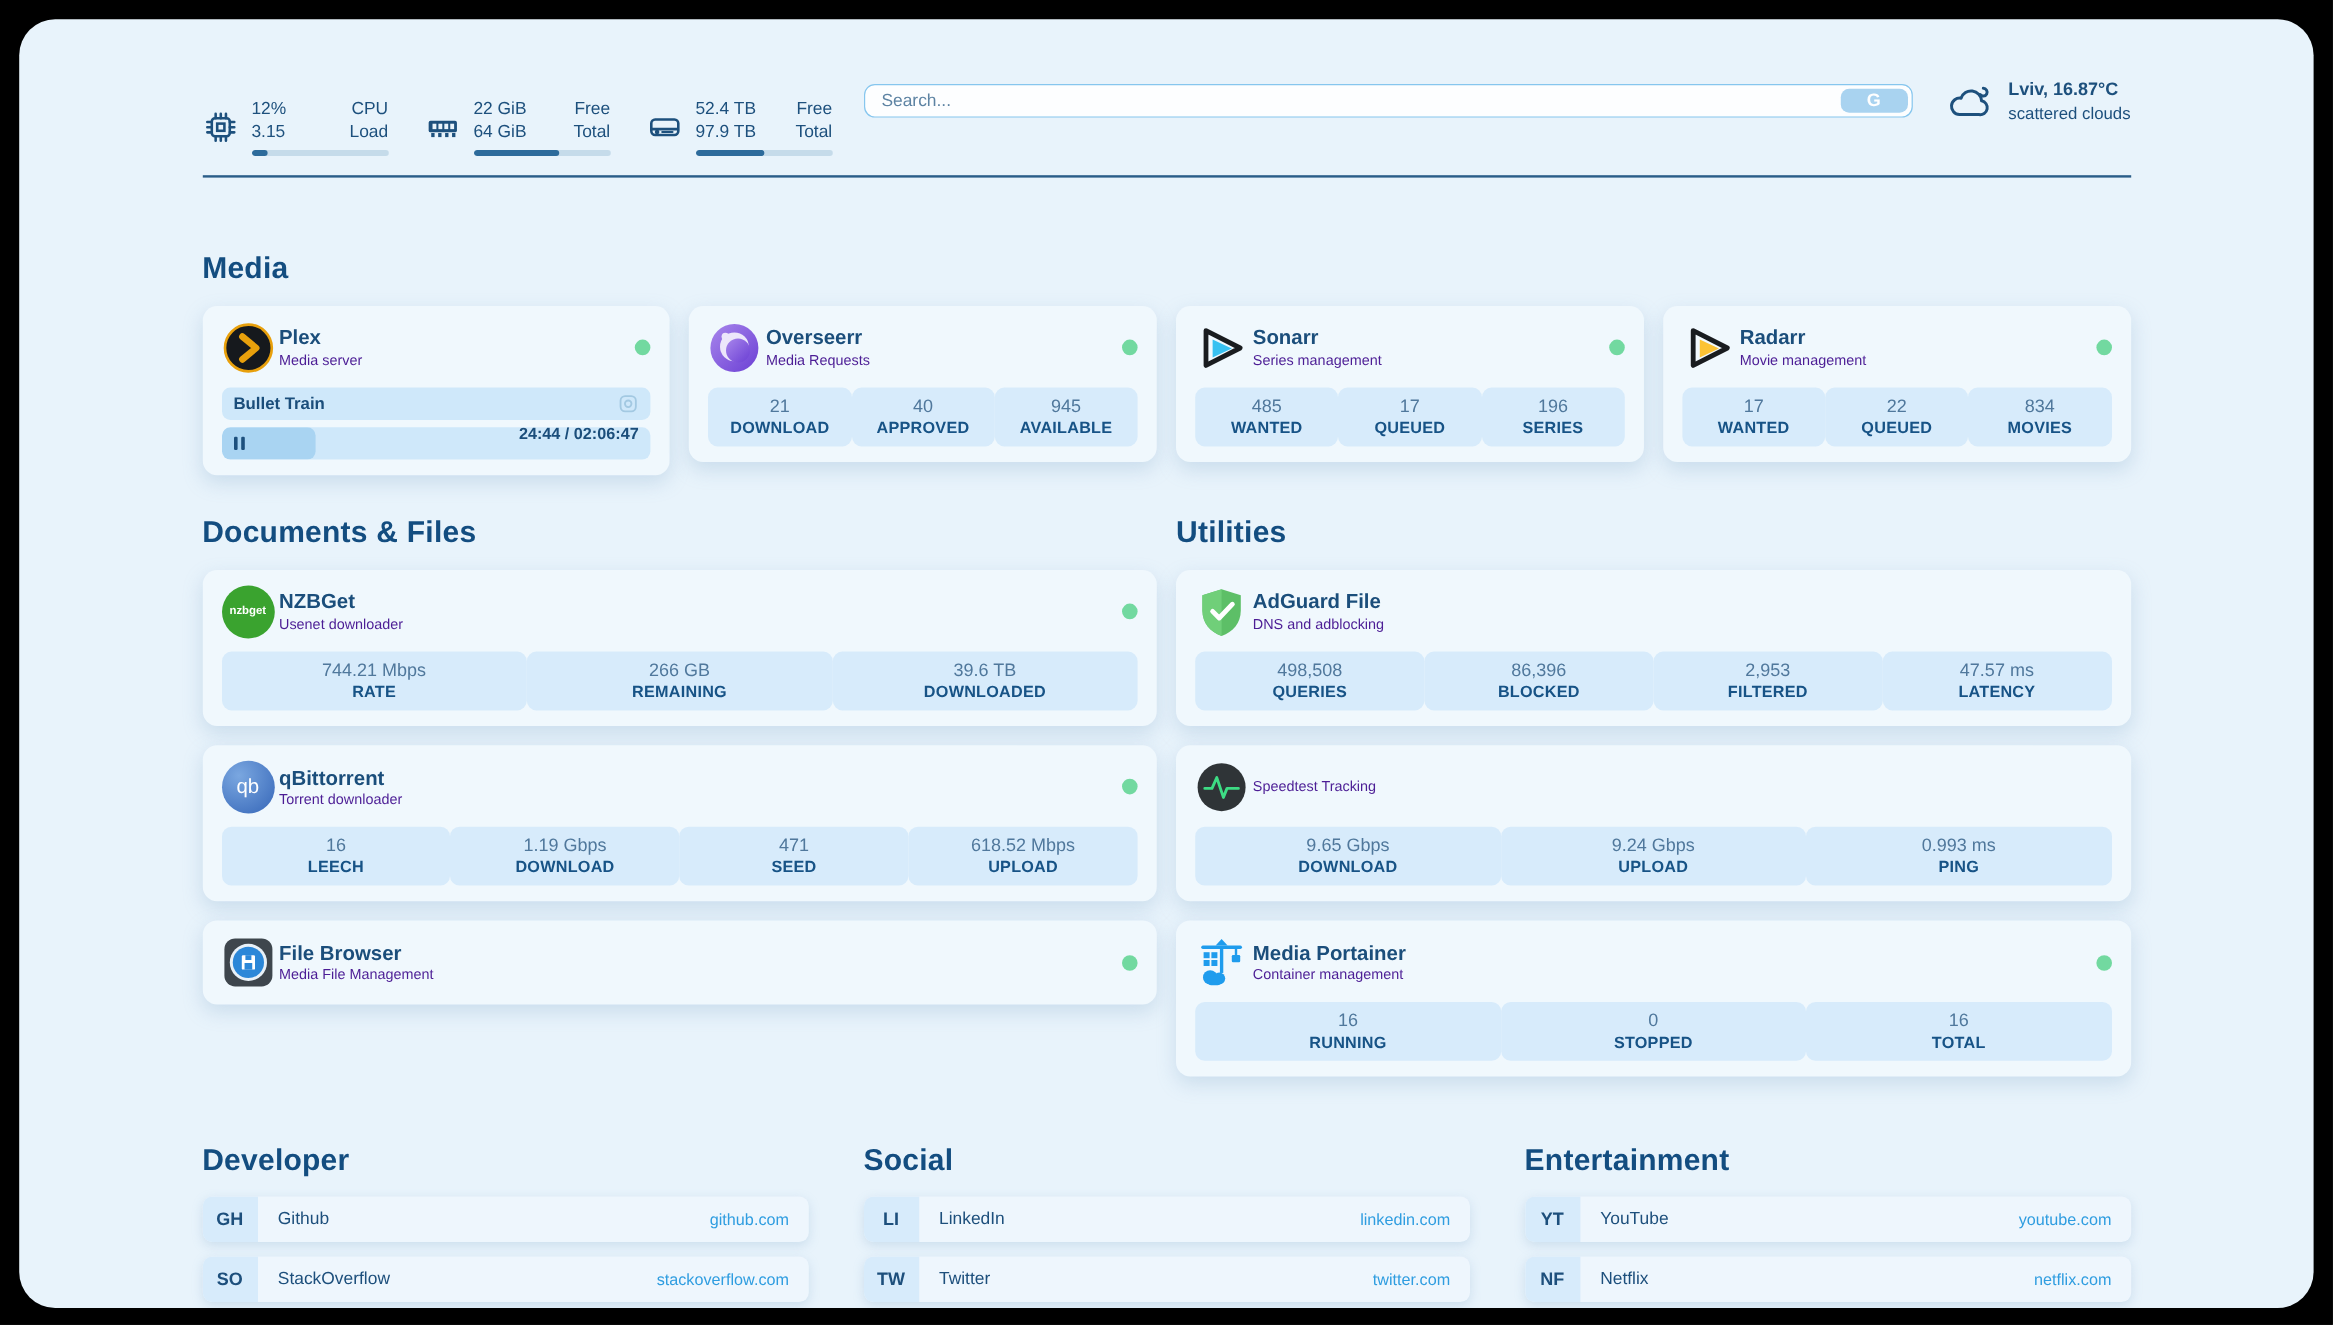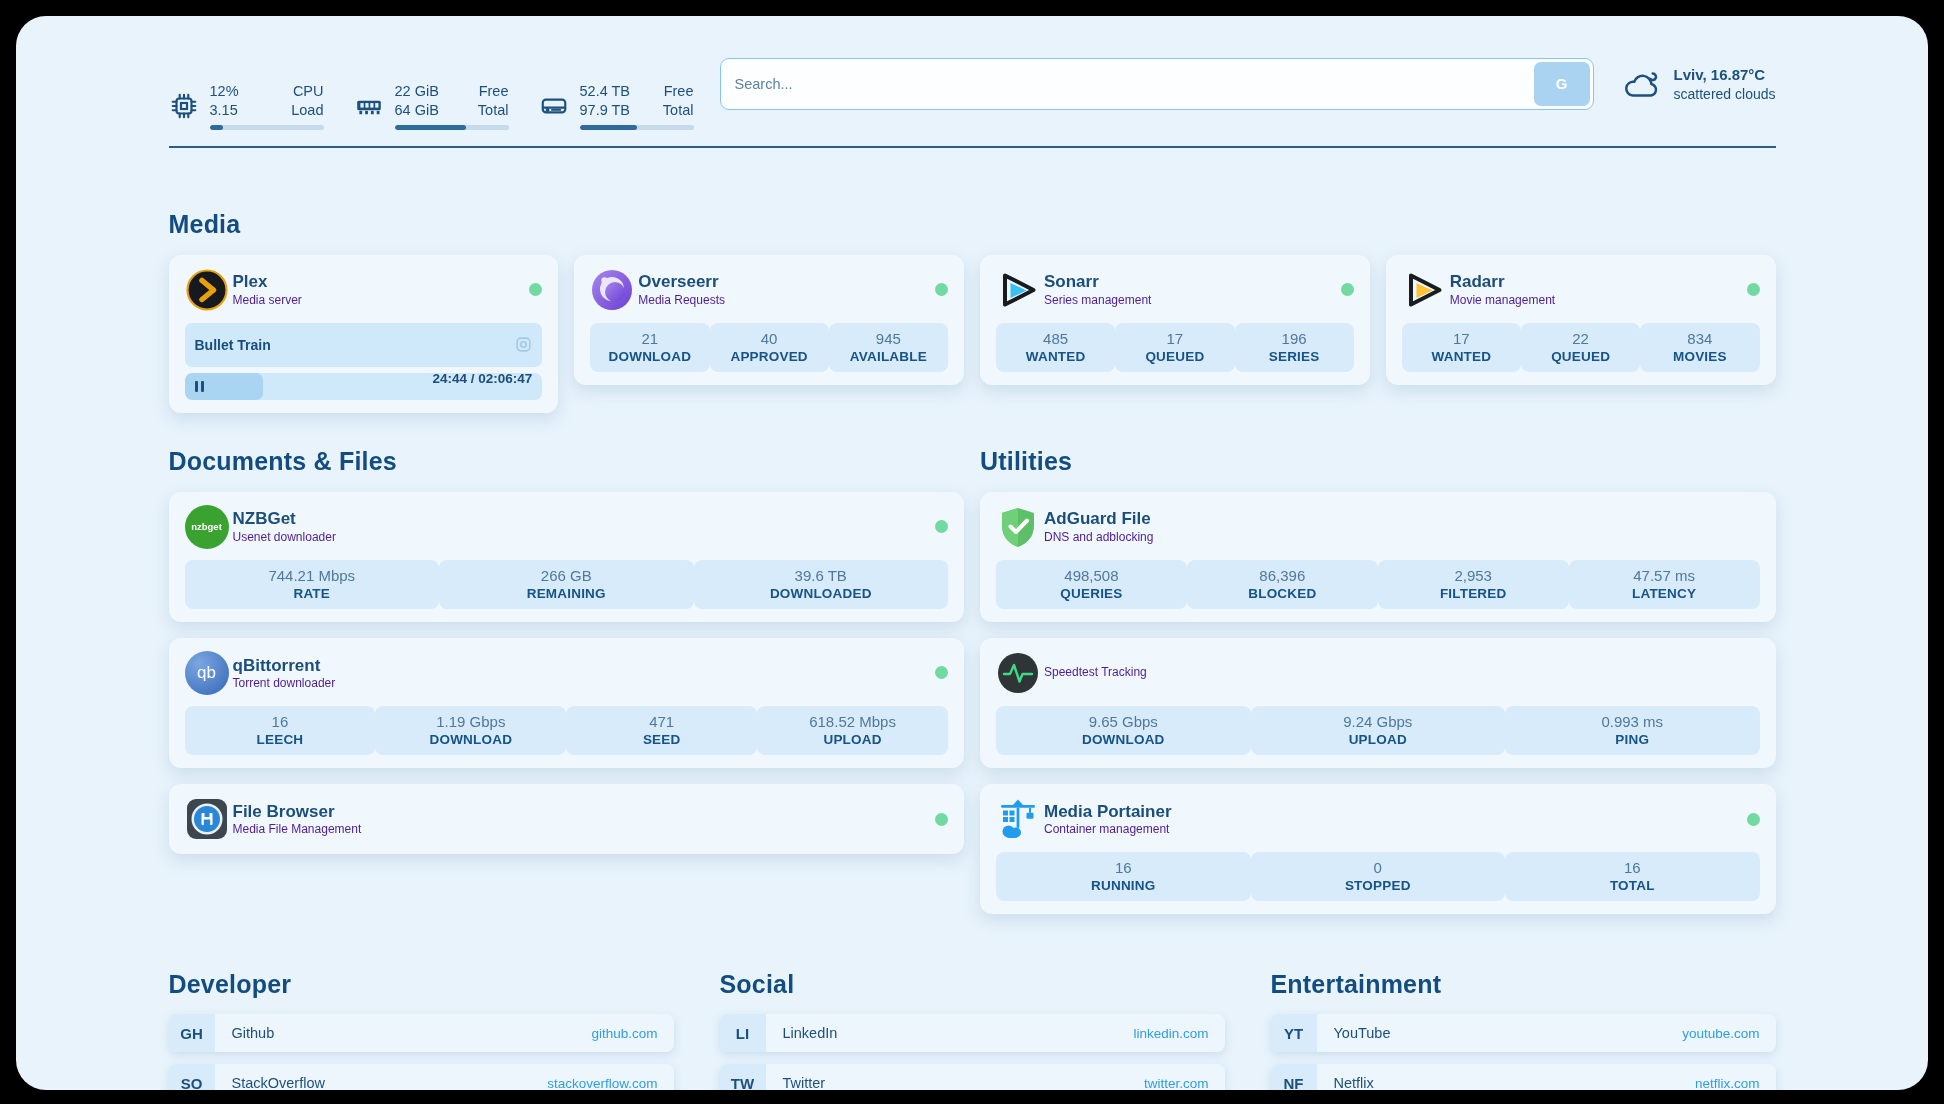--- a/index.html
+++ b/index.html
@@ -11,21 +11,21 @@
   .topbar { display:flex; align-items:center; gap:26px; }
   .sys-stats { display:flex; gap:30px;margin-top:44px; }
   .sys-stat { display:flex; align-items:center; gap:11px; }
   .sys-icon { color:#1d507d; display:flex; }
   .sys-body { width:114px; font-size:14.5px; color:#1d507d; font-weight:500; }
   .sys-row { display:flex; justify-content:space-between; line-height:1.3; }
   .sys-track { margin-top:5px; height:5px; border-radius:3px; background:#c5dbea; overflow:hidden; }
   .sys-fill { height:100%; border-radius:3px; background:#2d6b9b; }
 
   .search-wrap { flex:1; position:relative; }
-  .search-input { width:100%; height:52px; border:1.5px solid #86c6ee; border-radius:9px; background:#fdfeff;
+  .search-input { width:100%; height:28px; border:1.5px solid #86c6ee; border-radius:9px; background:#fdfeff;
                   padding:0 70px 0 14px; font-size:14.5px; color:#1d507d; font-family:"Liberation Sans", sans-serif; outline:none; }
   .search-input::placeholder { color:#5d83a3; opacity:1; }
   .search-btn { position:absolute; right:4px; top:4px; bottom:4px; width:56px; border:none; border-radius:7px;
                 background:#a9d3f0; color:#fff; font-size:15px; font-weight:600; cursor:pointer; }
 
   .weather { display:flex; align-items:center; gap:12px; }
   .weather-icon { color:#1d507d; display:flex; }
   .weather-l1 { font-size:15px; font-weight:600; color:#1d507d; line-height:1.3; }
   .weather-l2 { font-size:14px; color:#1d507d; line-height:1.3; }
 
@@ -44,21 +44,21 @@
   .app-subtitle { font-size:12px; color:#4c1d95; line-height:1.3; }
   .dot { width:13px; height:13px; border-radius:50%; background:#72d9a0; flex:0 0 13px; }
 
   .stats { margin-top:11px; display:grid; grid-auto-flow:column; grid-auto-columns:1fr; }
   .tile { background:#d7ebfb; border-radius:8px; text-align:center; padding:6px 6px 8px; cursor:default; }
   .tile-value { font-size:15px; color:#50789c; line-height:1.35; }
   .tile-label { font-size:13.5px; font-weight:700; color:#175386; letter-spacing:0.2px; }
 
   
   .stream { margin-top:11px; }
-  .stream-row1 { background:#cfe8fa; border-radius:7px; height:44px; padding:0 10px; display:flex; align-items:center; justify-content:space-between; }
+  .stream-row1 { background:#cfe8fa; border-radius:7px; height:27px; padding:0 10px; display:flex; align-items:center; justify-content:space-between; }
   .stream-name { font-size:14px; font-weight:600; color:#1b4e7b; }
   .cam { color:#a3c9e2; display:flex; cursor:pointer; }
   .stream-row2 { margin-top:6px; position:relative; background:#cfe8fa; border-radius:7px; height:27px; overflow:hidden; }
   .stream-fill { position:absolute; left:0; top:0; bottom:0; background:#a9d4f2; border-radius:7px; display:flex; align-items:center; padding-left:10px; gap:3px; }
   .pbar { width:3px; height:11px; background:#1d507d; border-radius:1px; }
   .stream-time { position:absolute; right:10px; top:0; bottom:16px; display:flex; align-items:center; font-size:13.5px; font-weight:700; color:#1b4e7b; }
 
   .two-col { margin-top:34px; display:grid; grid-template-columns:1fr 1fr; gap:16px; align-items:start; }
   .col-cards { margin-top:16px; display:flex; flex-direction:column; gap:16px; }
 

